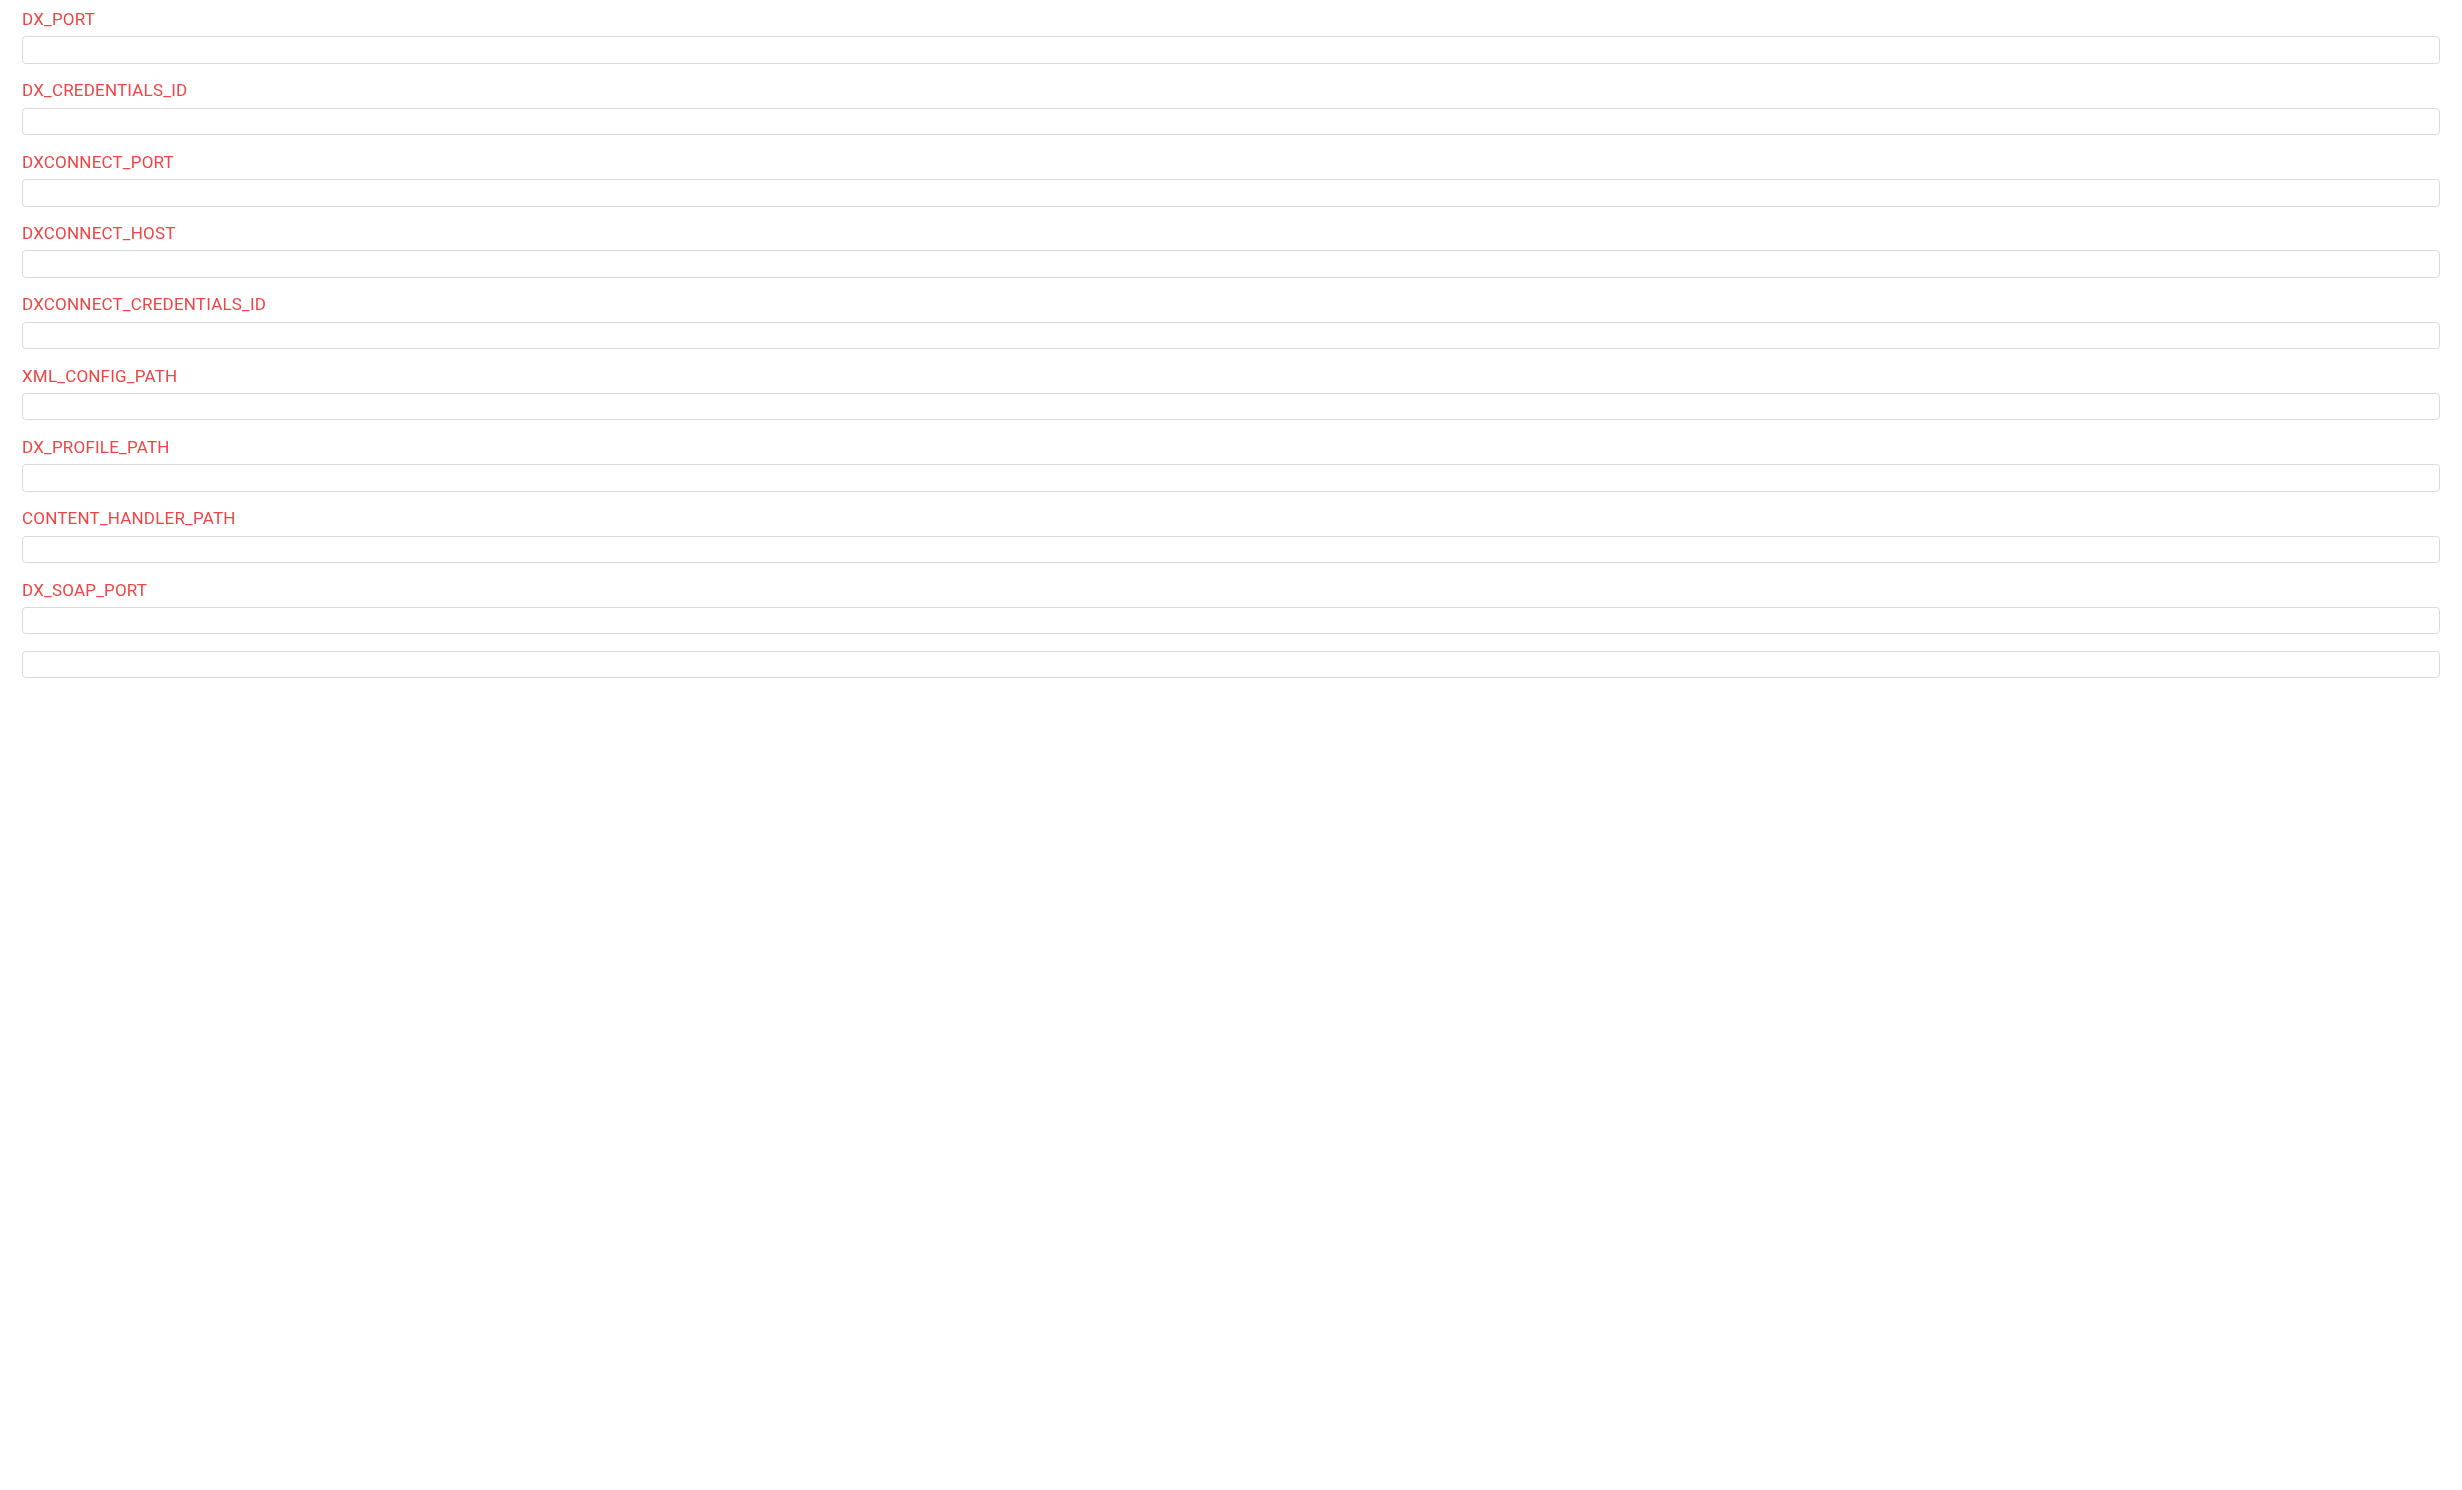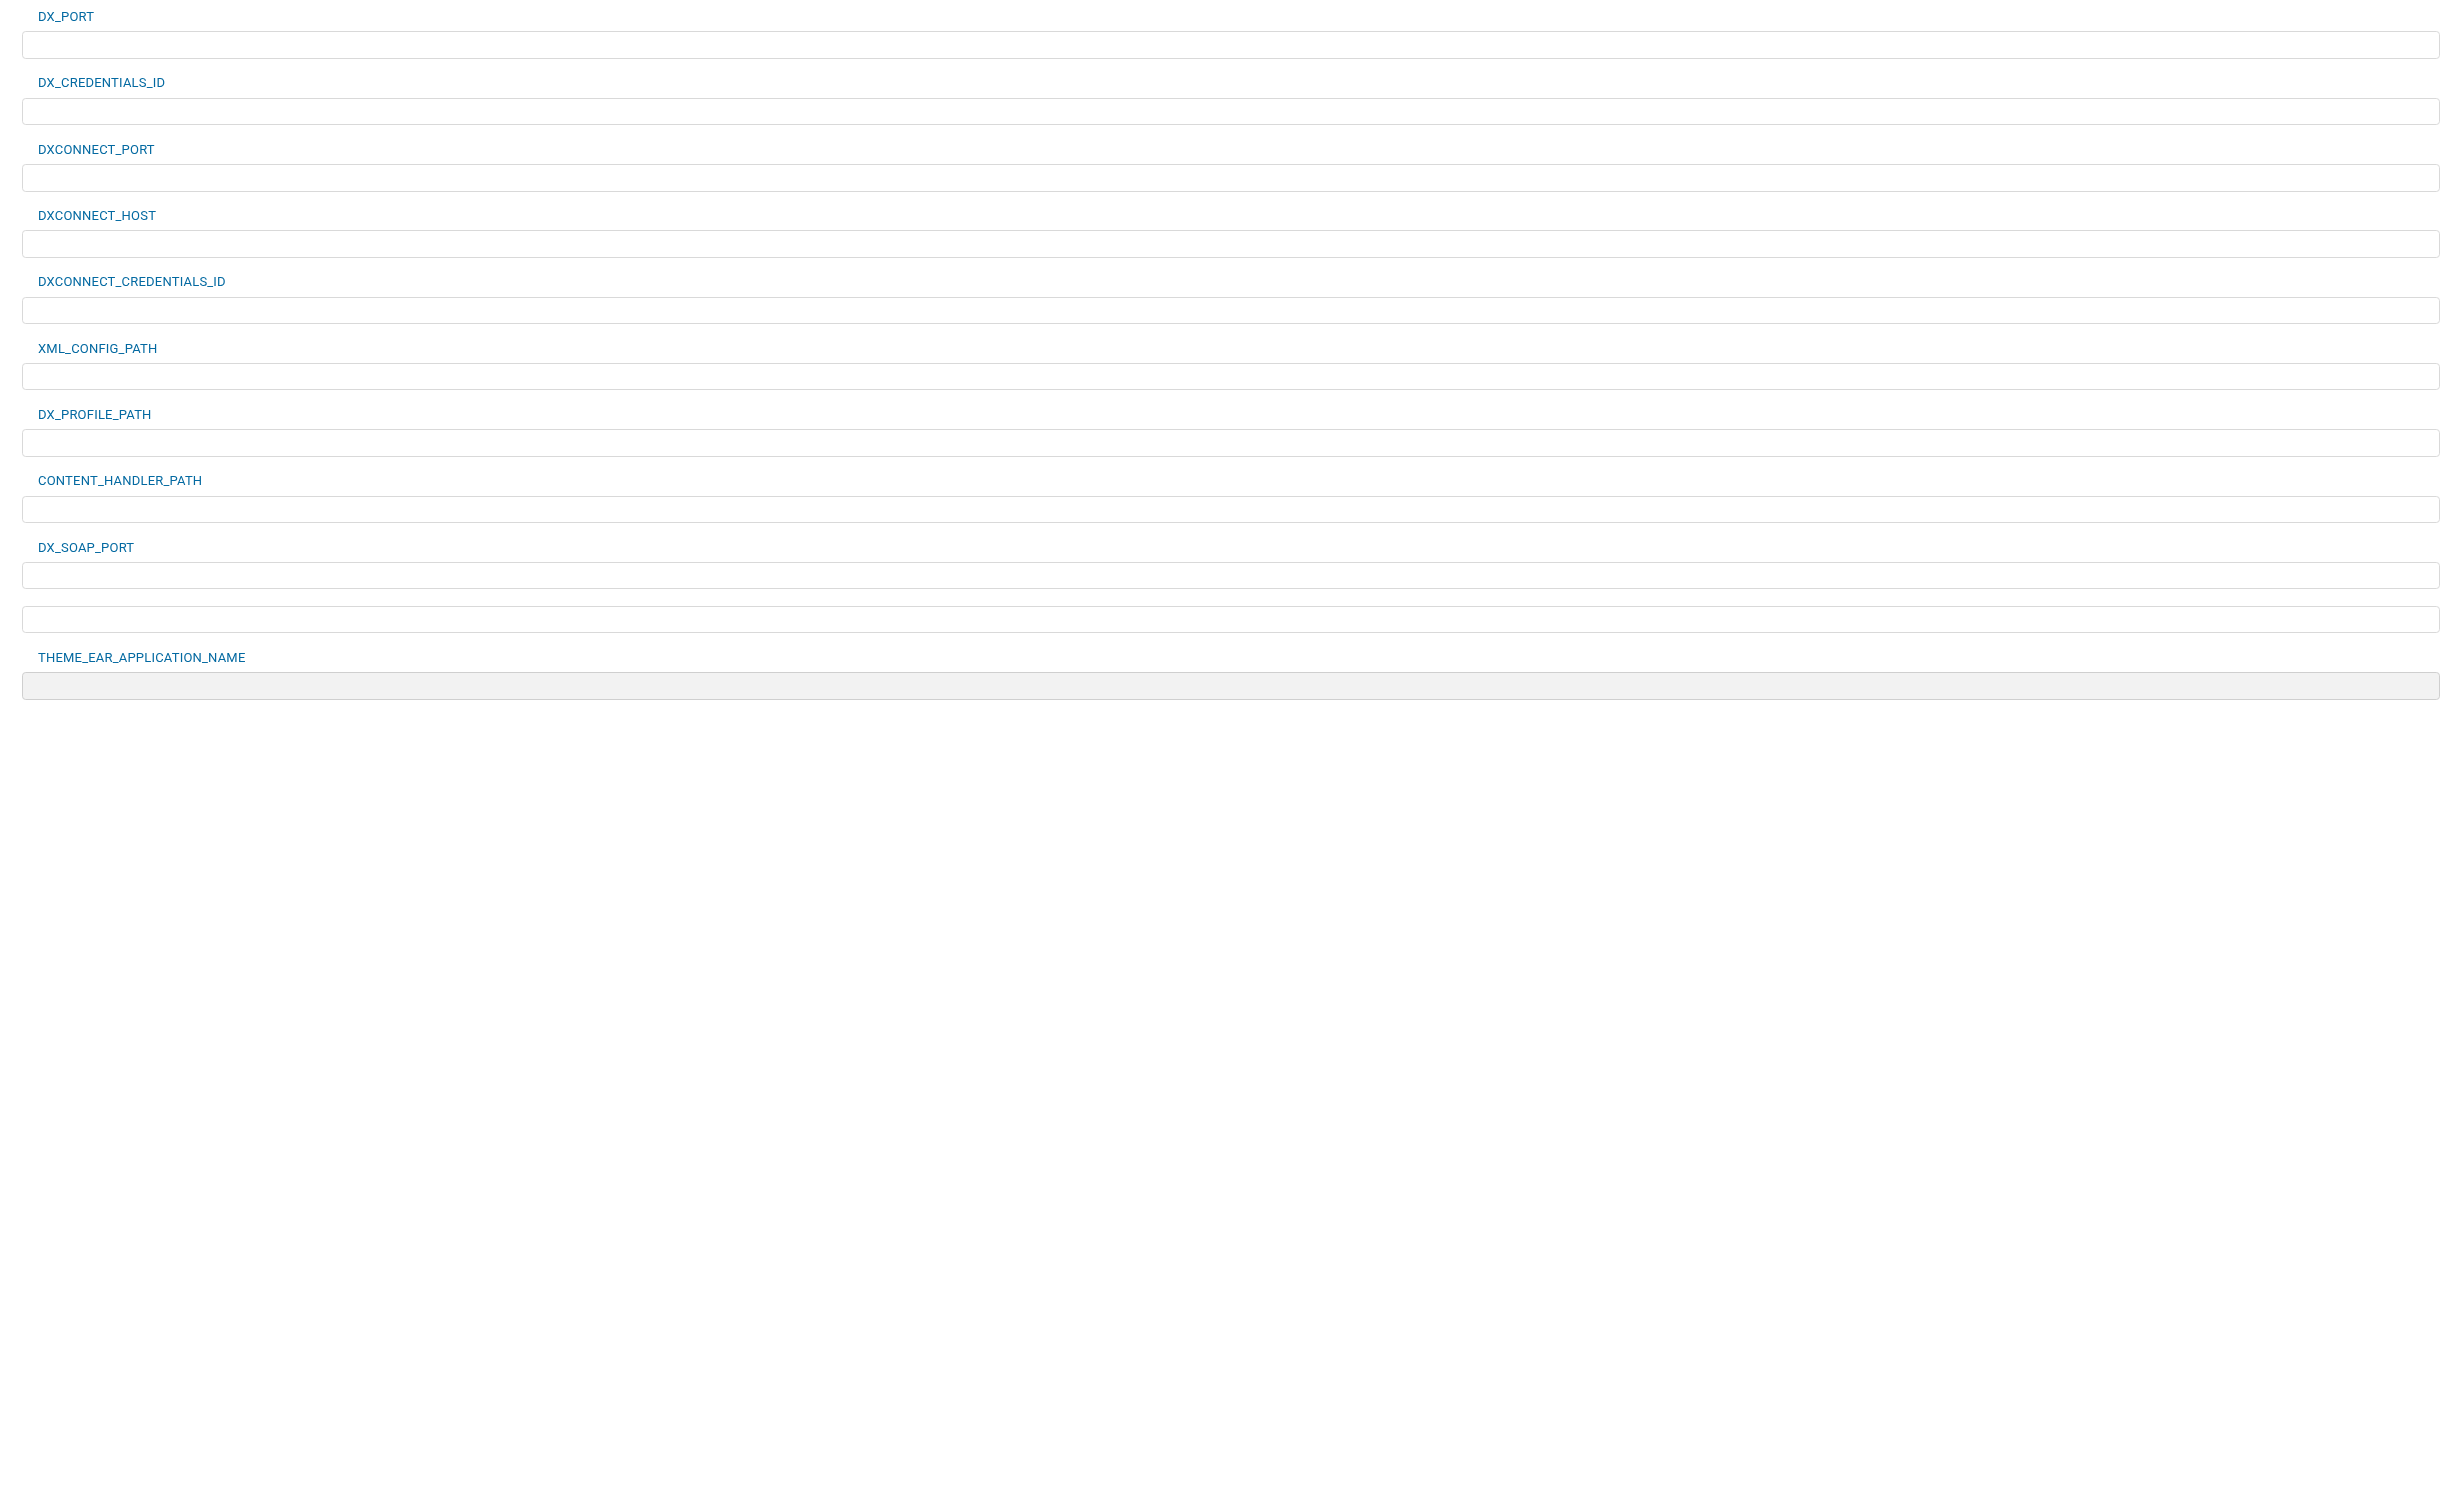--- a/index.html
+++ b/index.html
@@ -12,26 +12,25 @@
       background: #ffffff;
       padding: 9.2px 22px 0 22px;
       font-size: 13px;
       color: #333;
     }
     .form-group {
       margin-bottom: 16.5px;
     }
     .form-label {
       display: block;
-      font-size: 13px;
+      font-size: 17px;
       font-weight: 400;
-      color: #0369a1;
+      color: #ef4444;
       margin-bottom: 7.3px;
       letter-spacing: 0.2px;
-      margin-left: 16px;
     }
     .form-input {
       width: 100%;
       height: 27.5px;
       padding: 3.7px 7.3px;
       font-size: 13px;
       border: 0.9px solid #d9d9d9;
       border-radius: 3.7px;
       background: #ffffff;
       outline: none;
@@ -90,19 +89,15 @@
   <div class="form-group">
     <label class="form-label">DX_SOAP_PORT</label>
     <input type="text" class="form-input" value="" style="">
   </div>
 
   <div class="form-group">
     <input type="text" class="form-input" value="" style="">
   </div>
 
 
-  <div class="form-group">
-    <label class="form-label">THEME_EAR_APPLICATION_NAME</label>
-    <input type="text" class="form-input highlight" value="" style="">
-  </div>
 
 </div>
 
 
 </body></html>

